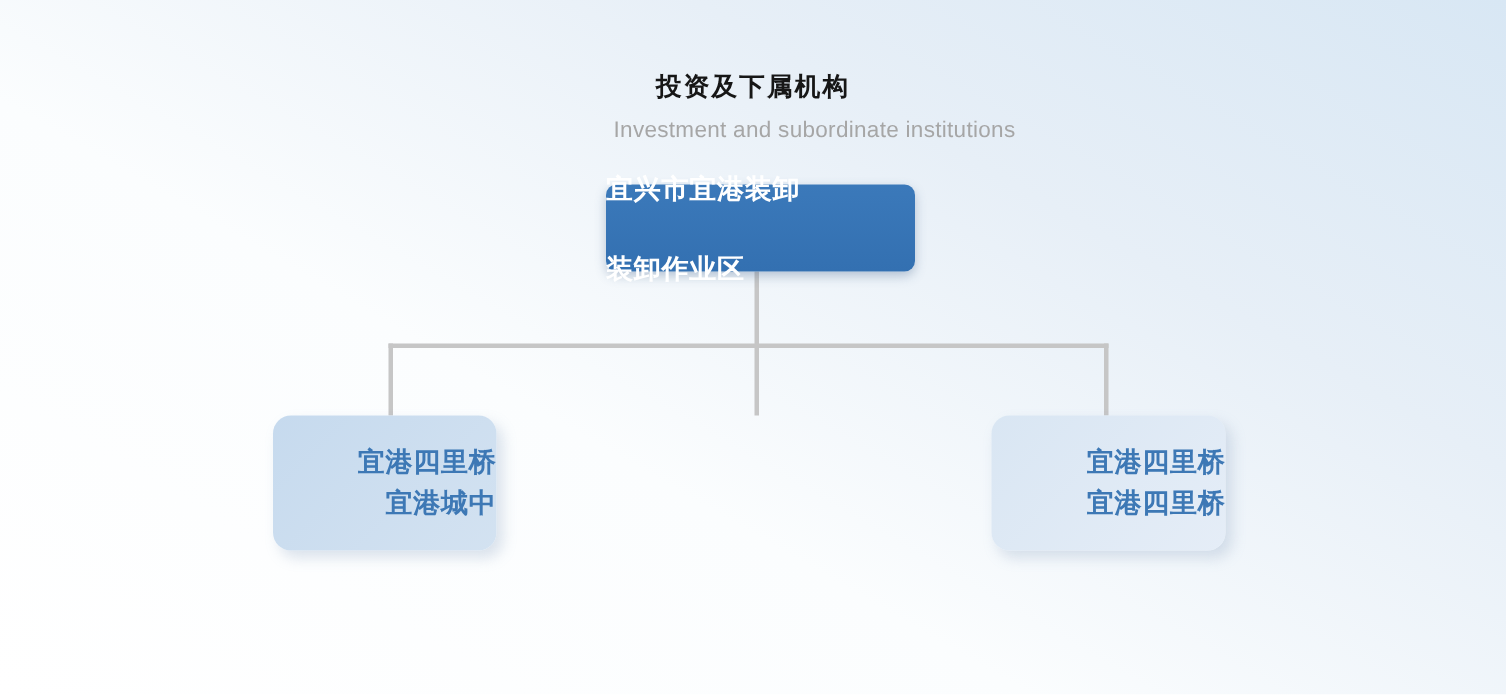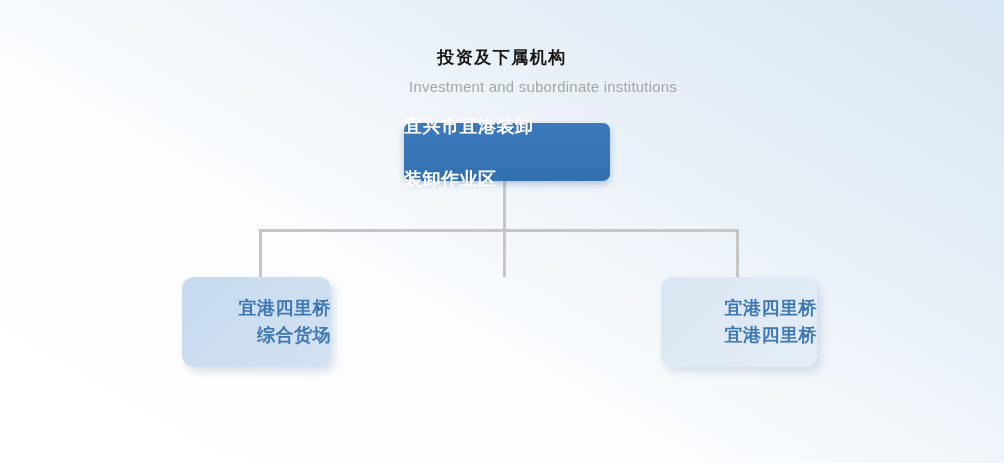--- a/index.html
+++ b/index.html
@@ -58,21 +58,21 @@
   <div class="conn conn-v-left"></div>
   <div class="conn conn-v-right"></div>
 
   <div class="root-box">
     <span class="line">宜兴市宜港装卸</span>
     <span class="line">装卸作业区</span>
   </div>
 
   <div class="child-box child-1">
     <span class="line">宜港四里桥</span>
-    <span class="line">综合货场</span>
+    <span class="line">宜港城中</span>
   </div>
 
 
   <div class="child-box child-3">
     <span class="line">宜港四里桥</span>
     <span class="line">宜港四里桥</span>
   </div>
 
 </div>
 

